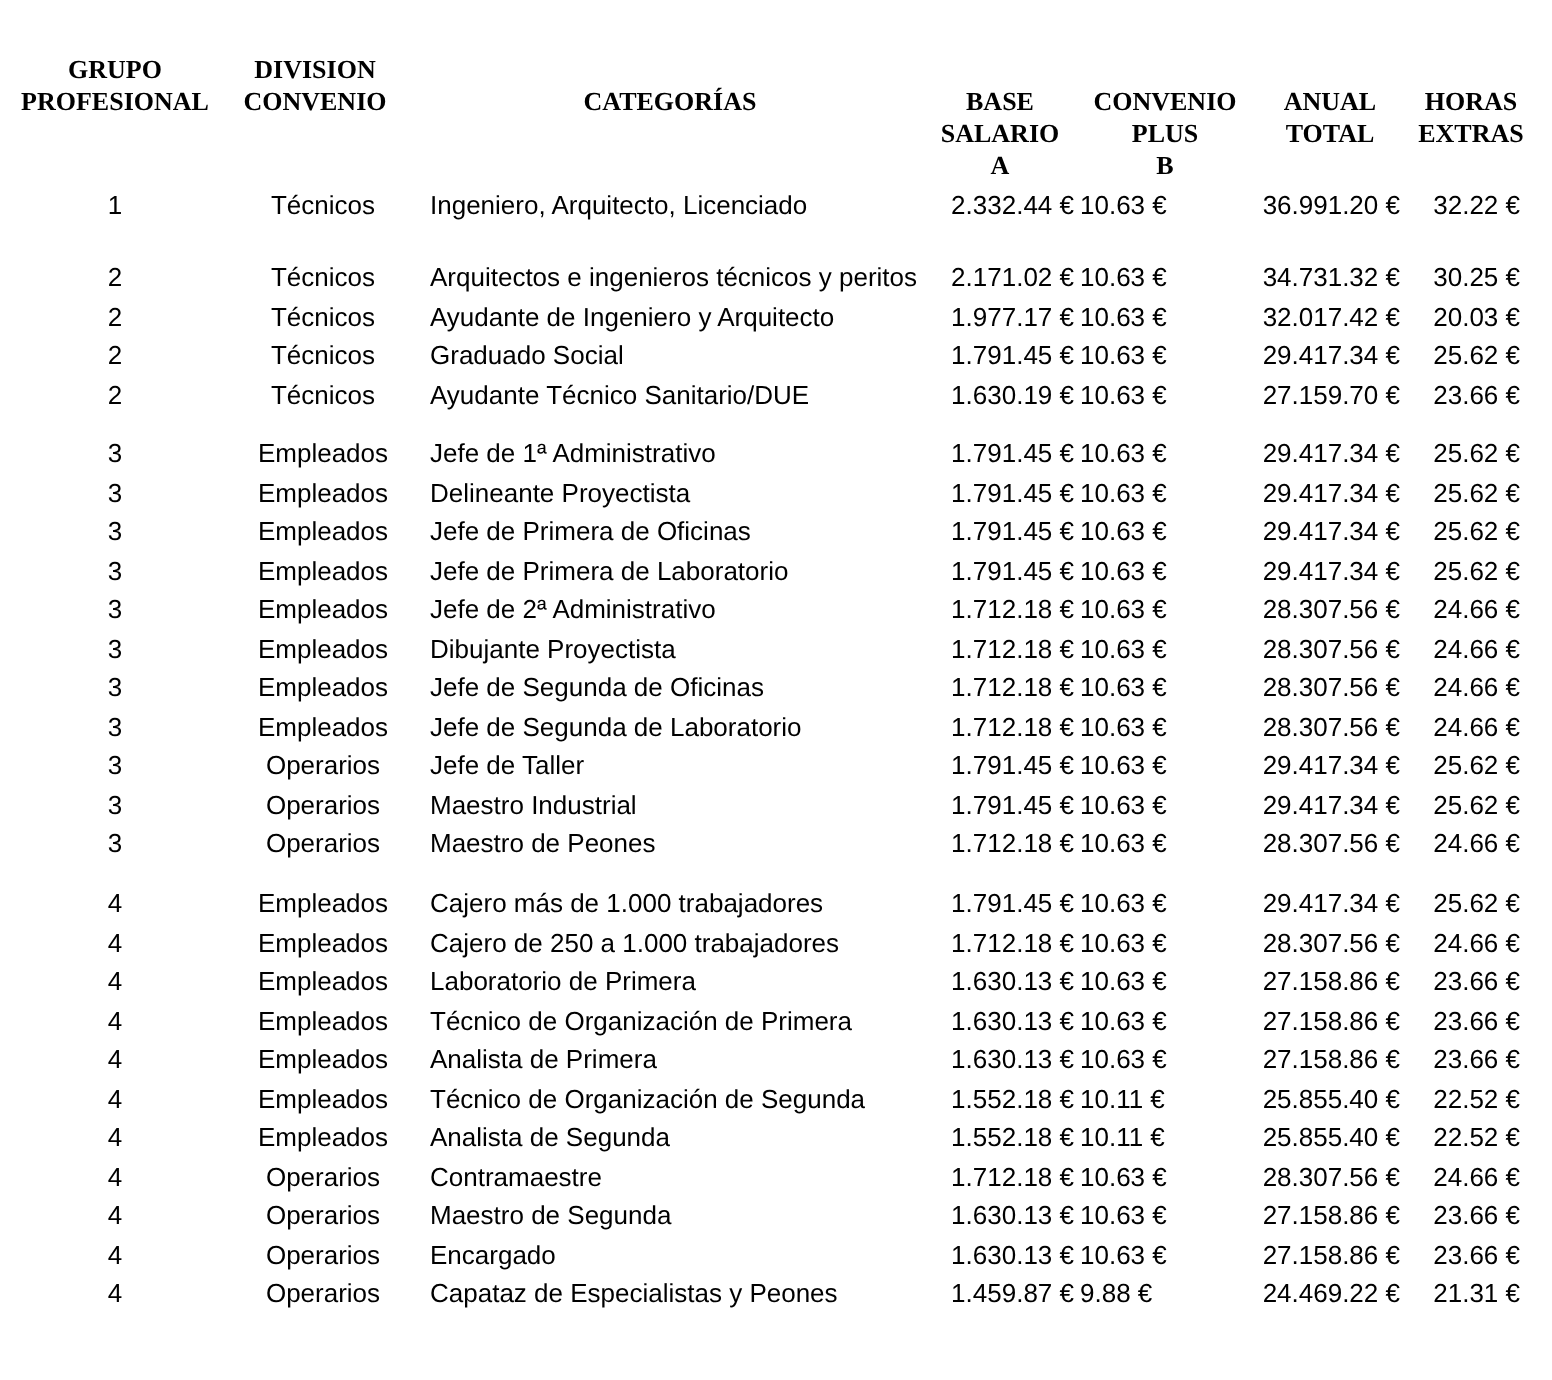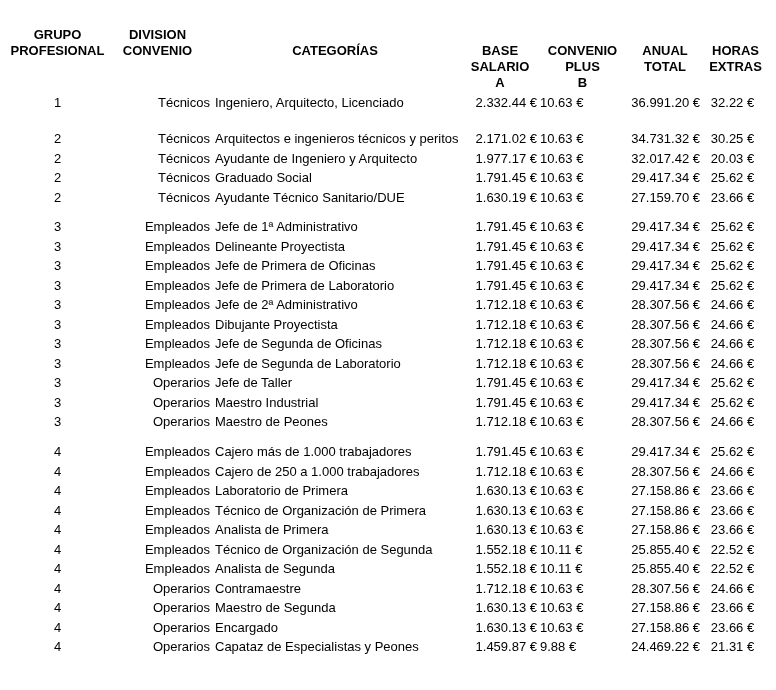--- a/index.html
+++ b/index.html
@@ -35,37 +35,38 @@
 
   thead tr { height: 64px; }
   th {
     font-weight: bold;
     font-size: 13px;
     vertical-align: top;
     text-align: center;
     padding: 0;
     line-height: 16px;
     white-space: nowrap;
+    font-family: Liberation Serif, serif;
   }
   th.push1 { padding-top: 16px; }
 
   td {
     box-sizing: border-box;
     height: 19.5px;
     line-height: 17px;
     vertical-align: bottom;
     padding: 0;
   }
   td.col-grupo    { text-align: center; }
-  td.col-division { text-align: right; padding-left: 8px; }
+  td.col-division { text-align: center; padding-left: 8px; }
   td.col-categoria{ text-align: left; padding-left: 5px; }
   td.col-base     { text-align: right; padding-right: 3px; white-space: nowrap; }
   td.col-convenio { text-align: left; padding-right: 5px; white-space: nowrap; }
   td.col-anual    { text-align: right; padding-right: 5px; white-space: nowrap; }
-  td.col-horas    { text-align: center; padding-right: 6px; white-space: nowrap; }
+  td.col-horas    { text-align: right; padding-right: 6px; white-space: nowrap; }
 
   tr.spacer-0 td { height: 17px; }
   tr.spacer-1 td { height: 10px; }
   tr.spacer-2 td { height: 10.5px; }
 </style>
 </head>
 <body>
 
 <div class="page">
   <table class="salary">

